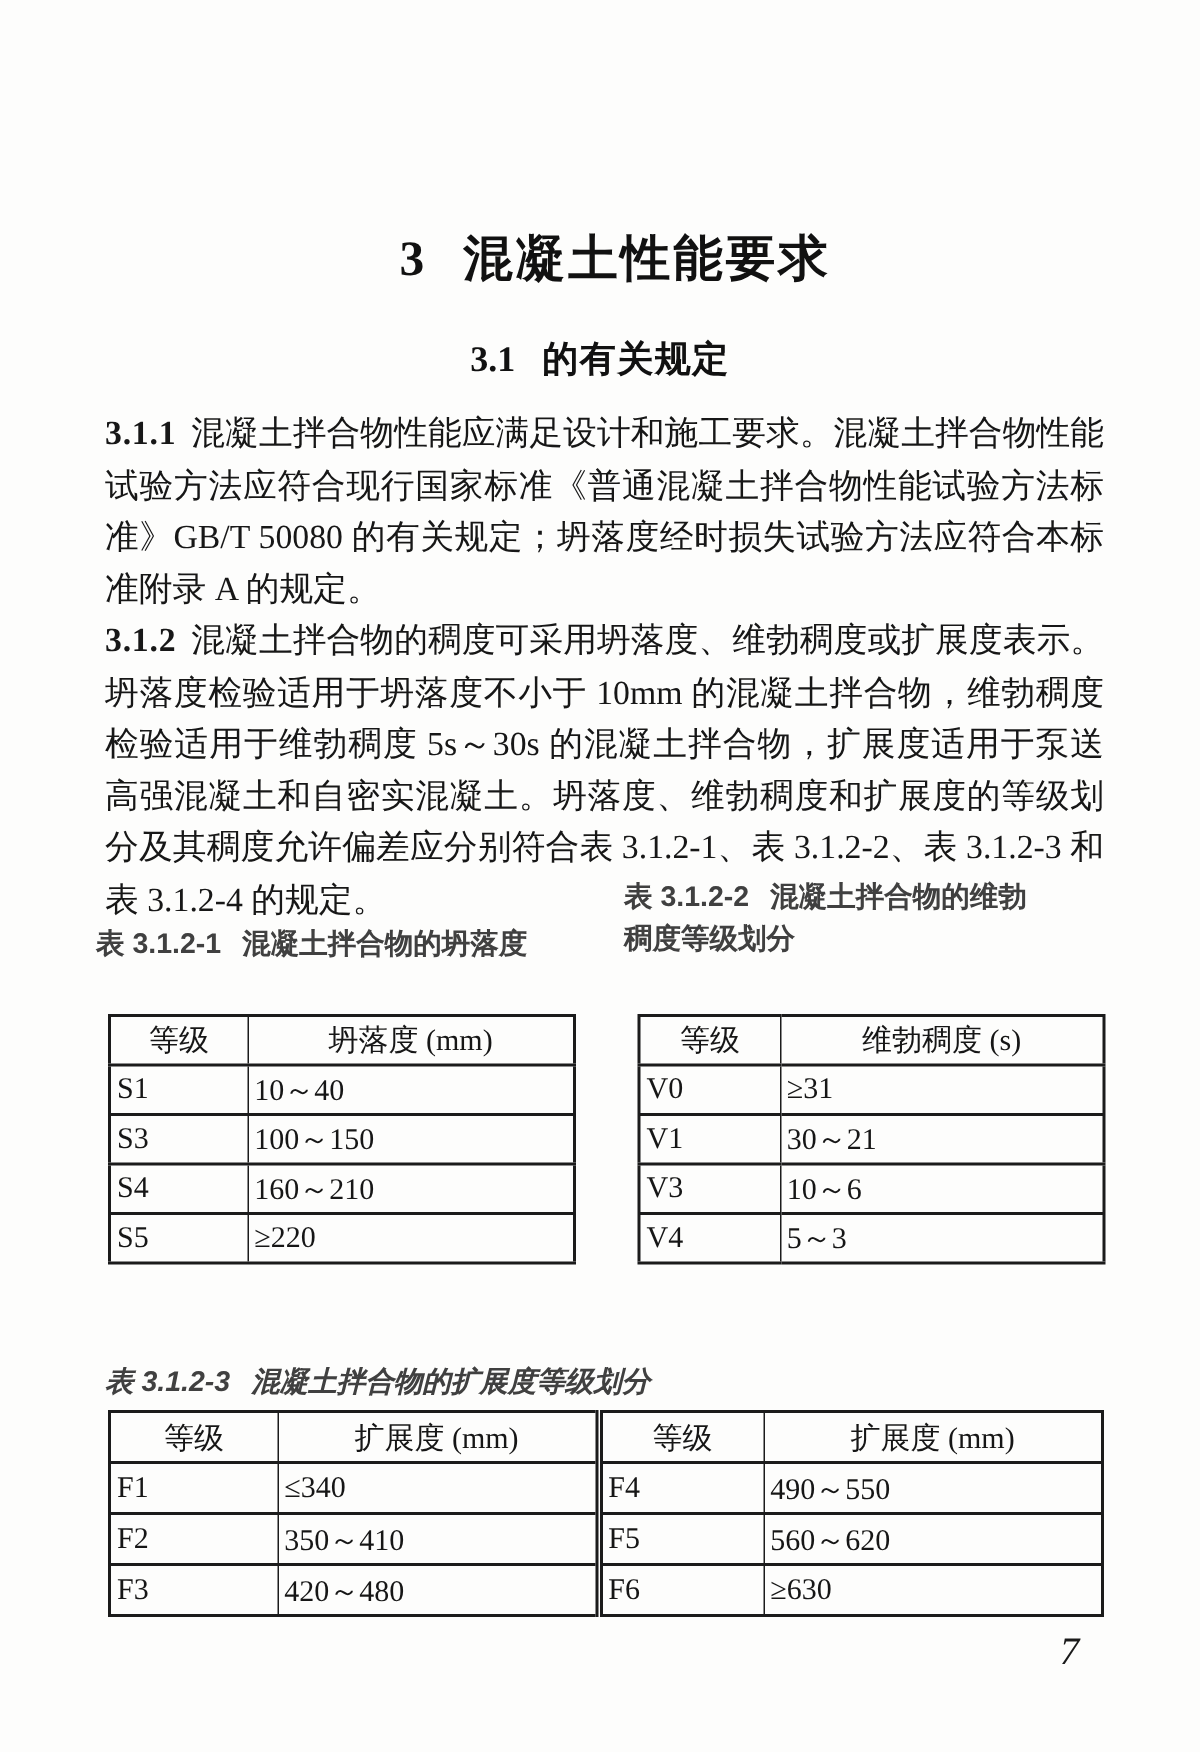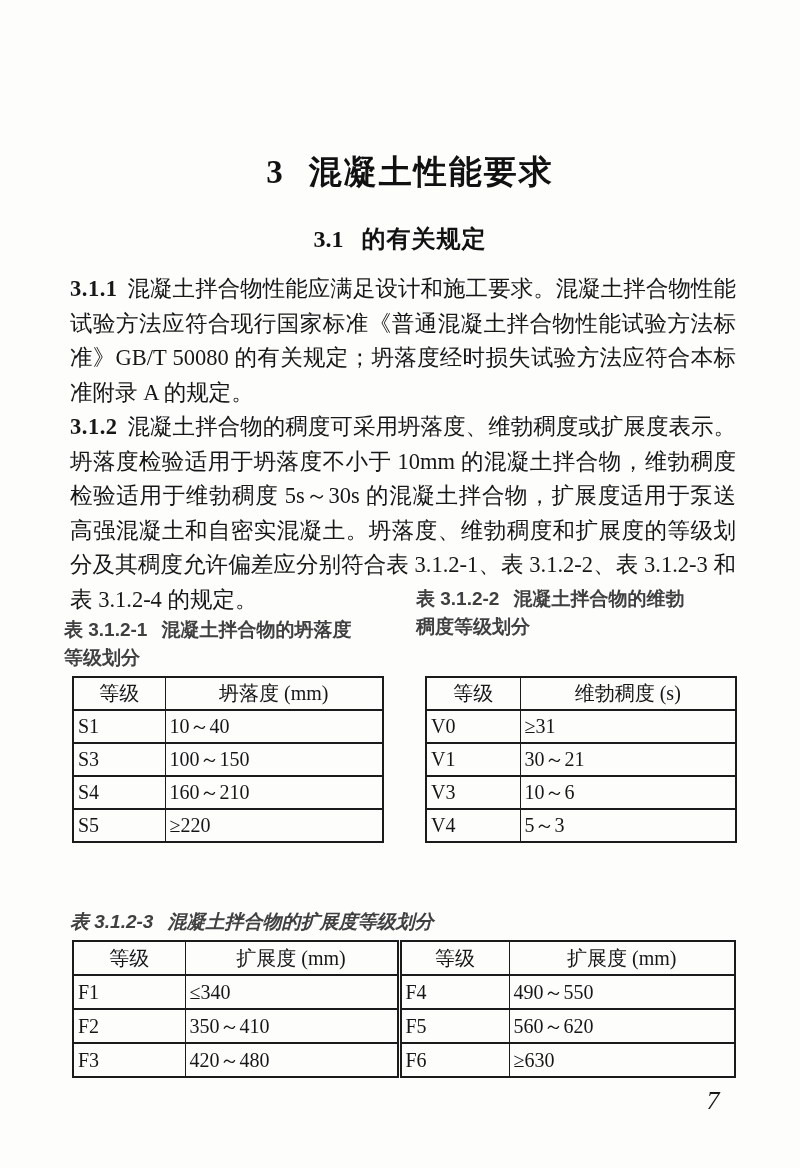--- a/index.html
+++ b/index.html
@@ -124,21 +124,20 @@
     </p>
     <p class="clause">
       <span class="clause-num">3.1.2</span><span>混凝土拌合物的稠度可采用坍落度、维勃稠度或扩展度表示。坍落度检验适用于坍落度不小于 10mm 的混凝土拌合物，维勃稠度检验适用于维勃稠度 5s～30s 的混凝土拌合物，扩展度适用于泵送高强混凝土和自密实混凝土。坍落度、维勃稠度和扩展度的等级划分及其稠度允许偏差应分别符合表 3.1.2-1、表 3.1.2-2、表 3.1.2-3 和表 3.1.2-4 的规定。</span>
     </p>
   </div>
 
   <div class="caption cap-slump">
     <div>
       <span class="cap-num">表 3.1.2-1</span><span>混凝土拌合物的坍落度</span>
     </div>
-    <div>等级划分</div>
   </div>
 
   <div class="caption cap-vebe">
     <div>
       <span class="cap-num">表 3.1.2-2</span><span>混凝土拌合物的维勃</span>
     </div>
     <div>稠度等级划分</div>
   </div>
 
   <table class="tbl tbl-slump">

